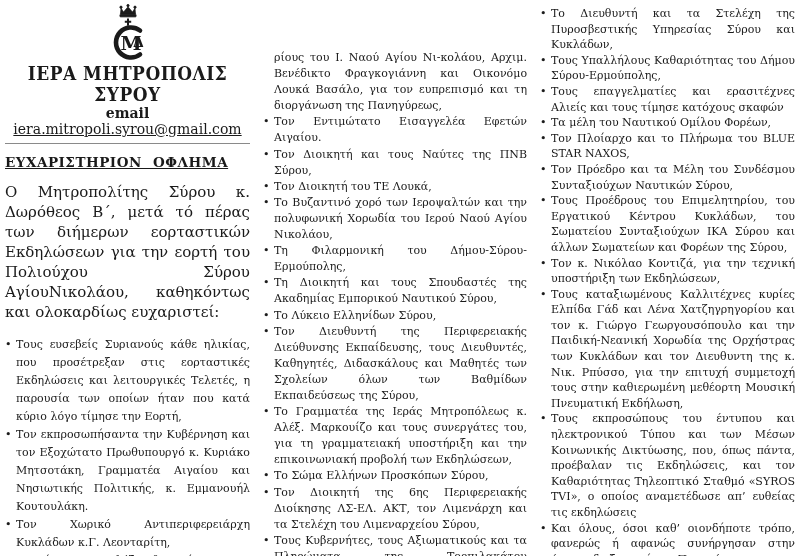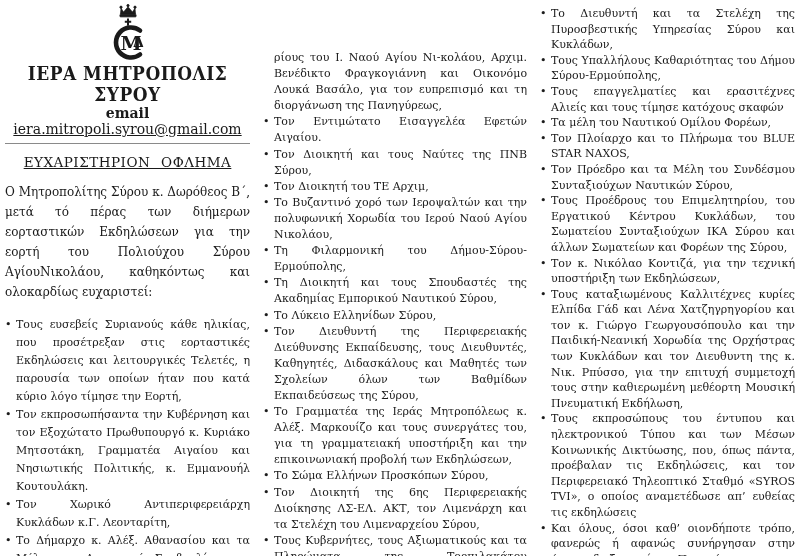--- a/index.html
+++ b/index.html
@@ -17,23 +17,23 @@
   .mast-title{font-weight:bold;font-size:17px;letter-spacing:.5px;margin:2px 0 1px 0;
               transform:scaleY(1.05);}
   .mast-addr{font-weight:bold;font-size:8px;letter-spacing:1.5px;margin:0;}
   .mast-phone{font-weight:bold;font-size:8.5px;letter-spacing:.2px;margin:1px 0 2px 0;}
   .mast-email{font-size:14px;margin:0 0 6px 0;}
   .mast-email .lbl{font-weight:bold;}
   .mast-email a{color:#1a1a1a;text-decoration:underline;}
   .rule{border:none;border-top:1.5px solid #8a8a8a;margin:2px 0 10px 0;}
 
   
-  .doc-title{font-size:13.5px;font-weight:normal;text-align:center;letter-spacing:.5px;
+  .doc-title{font-size:13.5px;font-weight:bold;text-align:left;letter-spacing:.5px;
              word-spacing:6px;text-decoration:underline;margin:4px 0 12px 0;}
-  .intro{font-size:12px;line-height:20px;text-align:justify;margin:0 0 14px 0;}
+  .intro{font-size:15px;line-height:20px;text-align:justify;margin:0 0 14px 0;}
 
   
   .list .item{display:flex;font-size:11px;}
   .col1 .list .item{line-height:18px;}
   .col2 .list .item{line-height:16.1px;}
   .col3 .list .item{line-height:15.6px;}
   .marker{flex:0 0 11px;}
   .txt{flex:1;text-align:justify;}
   .item.no-bullet .marker{visibility:hidden;}
 </style>
@@ -111,21 +111,21 @@
           <span class="txt">Τον Εντιμώτατο Εισαγγελέα Εφετών Αιγαίου.</span>
         </div>
 
         <div class="item">
           <span class="marker">•</span>
           <span class="txt">Τον Διοικητή και τους Ναύτες της ΠΝΒ Σύρου,</span>
         </div>
 
         <div class="item">
           <span class="marker">•</span>
-          <span class="txt">Τον Διοικητή του ΤΕ Αρχιμ,</span>
+          <span class="txt">Τον Διοικητή του ΤΕ Λουκά,</span>
         </div>
 
         <div class="item">
           <span class="marker">•</span>
           <span class="txt">Το Βυζαντινό χορό των Ιεροψαλτών και την πολυφωνική Χορωδία του Ιερού Ναού Αγίου Νικολάου,</span>
         </div>
 
         <div class="item">
           <span class="marker">•</span>
           <span class="txt">Τη Φιλαρμονική του Δήμου-Σύρου-Ερμούπολης,</span>
@@ -212,21 +212,21 @@
           <span class="txt">Τον κ. Νικόλαο Κοντιζά, για την τεχνική υποστήριξη των Εκδηλώσεων,</span>
         </div>
 
         <div class="item">
           <span class="marker">•</span>
           <span class="txt">Τους καταξιωμένους Καλλιτέχνες κυρίες Ελπίδα Γάδ και Λένα Χατζηγρηγορίου και τον κ. Γιώργο Γεωργουσόπουλο και την Παιδική-Νεανική Χορωδία της Ορχήστρας των Κυκλάδων και τον Διευθυντη της κ. Νικ. Ρπύσσο, για την επιτυχή συμμετοχή τους στην καθιερωμένη μεθέορτη Μουσική Πνευματική Εκδήλωση,</span>
         </div>
 
         <div class="item">
           <span class="marker">•</span>
-          <span class="txt">Τους εκπροσώπους του έντυπου και ηλεκτρονικού Τύπου και των Μέσων Κοινωνικής Δικτύωσης, που, όπως πάντα, προέβαλαν τις Εκδηλώσεις, και τον Περιφερειακό Τηλεοπτικό Σταθμό «SYROS TVI», ο οποίος αναμετέδωσε απ’ ευθείας τις εκδηλώσεις</span>
+          <span class="txt">Τους εκπροσώπους του έντυπου και ηλεκτρονικού Τύπου και των Μέσων Κοινωνικής Δικτύωσης, που, όπως πάντα, προέβαλαν τις Εκδηλώσεις, και τον Καθαριότητας Τηλεοπτικό Σταθμό «SYROS TVI», ο οποίος αναμετέδωσε απ’ ευθείας τις εκδηλώσεις</span>
         </div>
 
         <div class="item">
           <span class="marker">•</span>
           <span class="txt">Και όλους, όσοι καθ’ οιονδήποτε τρόπο, φανερώς ή αφανώς συνήργησαν στην άριστη διεξαγωγή της Πανηγύρεως,</span>
         </div>
       </div>
 
   </div>
 

